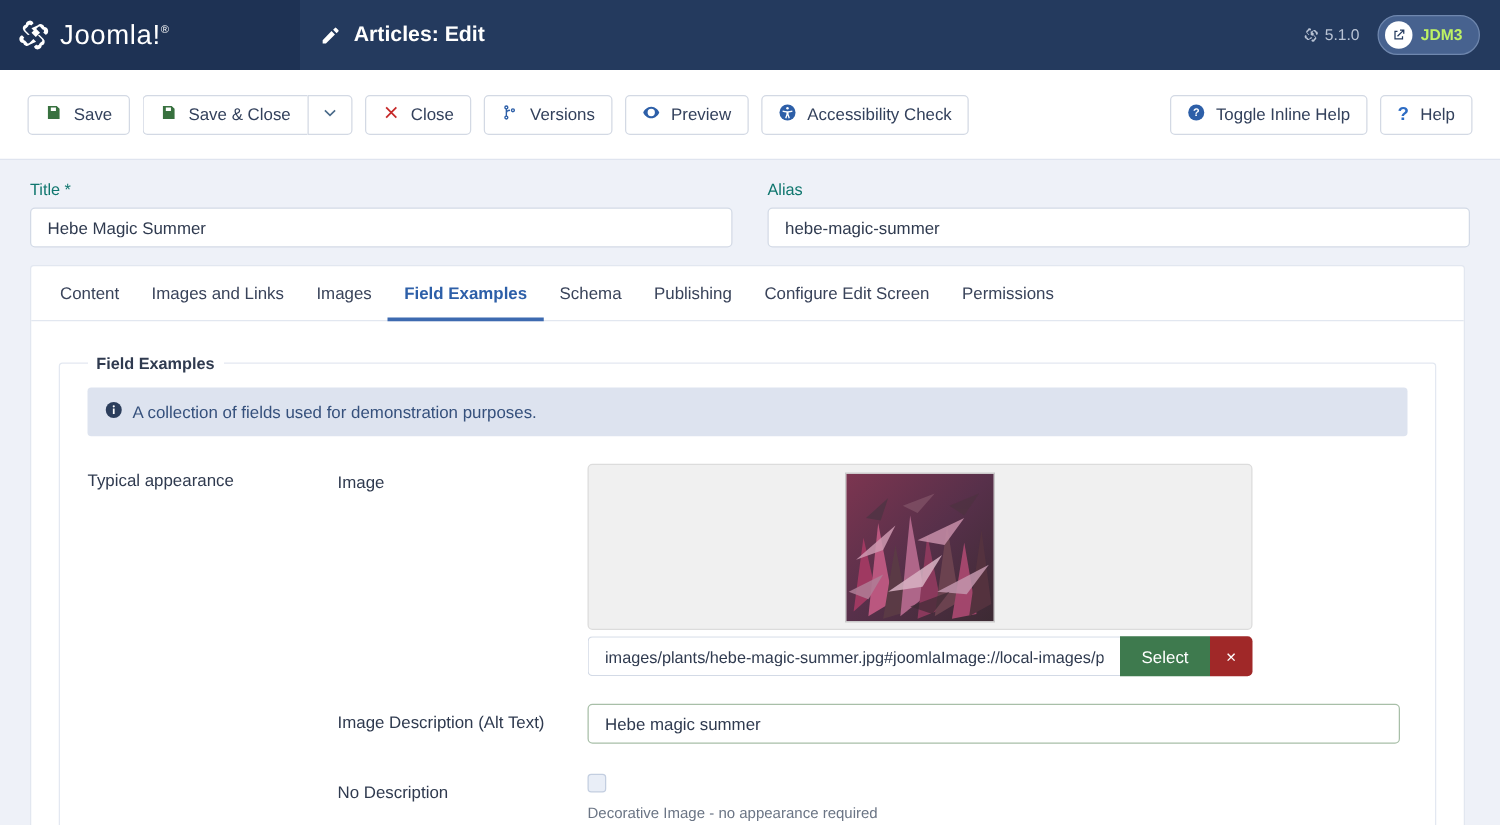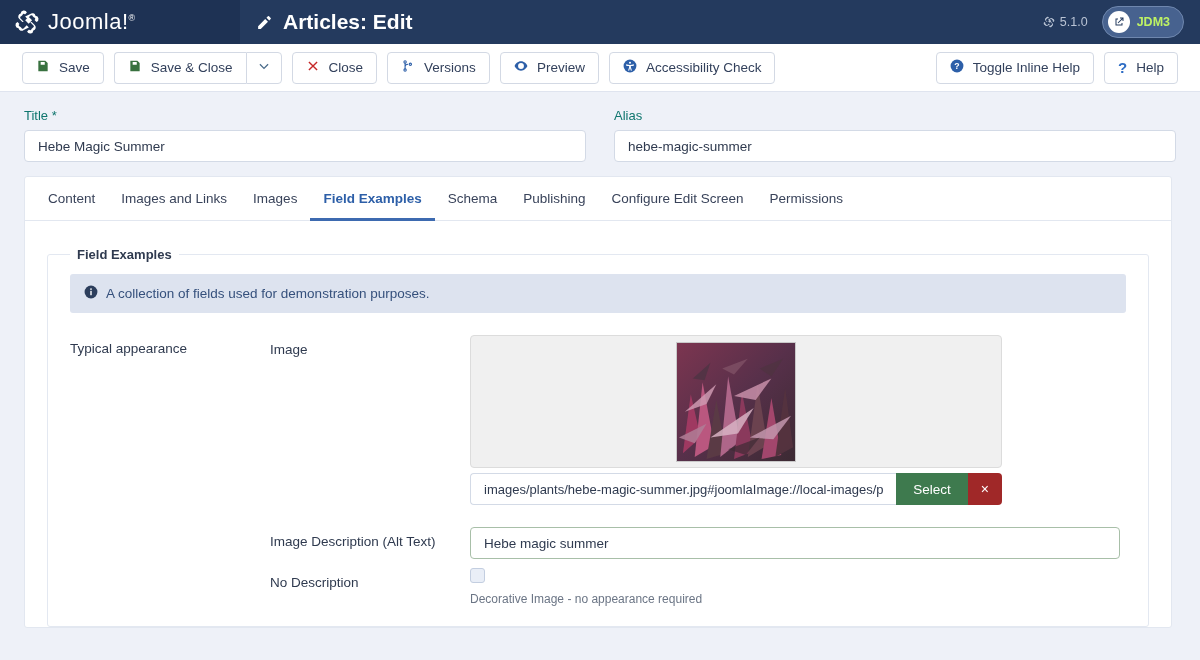--- a/index.html
+++ b/index.html
@@ -5,48 +5,48 @@
   * { box-sizing: border-box; }
   html, body { margin:0; padding:0; }
   body {
     width:1200px; height:660px; overflow:hidden;
     background:#eef1f8;
     font-family:"Liberation Sans", sans-serif;
     font-size:14px; color:#2f3a4f;
   }
 
   
-  .header { height:44px; display:flex; align-items:stretch; background:#243a5e; }
+  .header { height:56px; display:flex; align-items:stretch; background:#243a5e; }
   .brand {
     width:240px; background:#1f3player; background:#1e3254;
     display:flex; align-items:center; padding-left:14px; flex:0 0 240px;
   }
   .brand-logo { width:26px; height:26px; flex:0 0 26px; }
   .brand-word { color:#fff; font-size:22px; letter-spacing:.5px; margin-left:8px; font-weight:400; }
   .brand-word sup { font-size:9px; vertical-align:super; }
   .head-main { flex:1; display:flex; align-items:center; padding:0 16px; }
   .pencil-ic { width:17px; height:17px; flex:0 0 17px; }
-  .head-title { color:#fff; font-size:21px; font-weight:600; margin-left:10px; }
+  .head-title { color:#fff; font-size:17px; font-weight:600; margin-left:10px; }
   .head-right { display:flex; align-items:center; gap:14px; padding-right:16px; }
   .ver { display:flex; align-items:center; gap:5px; color:#b9c3d4; font-size:12.5px; }
   .ver svg { width:12px; height:12px; }
   .userchip {
     display:flex; align-items:center; gap:7px;
     background:#47628f; border:1px solid #6f87ae; border-radius:17px;
     padding:4px 13px 4px 5px; color:#bef264; font-size:12.5px; font-weight:700;
   }
   .userchip .circ {
     width:22px; height:22px; border-radius:50%; background:#fff;
     display:flex; align-items:center; justify-content:center;
   }
   .userchip .circ svg { width:12px; height:12px; }
 
   
   .toolbar {
-    height:48px; background:#fff; border-bottom:1px solid #dfe4ef;
+    height:72px; background:#fff; border-bottom:1px solid #dfe4ef;
     display:flex; align-items:center; padding:0 22px; gap:10px;
   }
   .btn {
     height:32px; display:inline-flex; align-items:center; gap:9px;
     background:#fff; border:1px solid #d3d9e4; border-radius:4px;
     padding:0 13px; font-size:13.5px; color:#33415c; white-space:nowrap;
     cursor:pointer;
   }
   .btn svg { width:14px; height:14px; flex:0 0 14px; }
   .btn-group { display:flex; }
@@ -121,21 +121,21 @@
   .altinput {
     width:650px; max-width:650px; height:32px; border:1px solid #a8bfa8;
     border-radius:4px; padding:0 13px; font-size:13.5px; color:#2f3a4f; background:#fff;
     font-family:"Liberation Sans", sans-serif;
   }
   .chk {
     width:15px; height:15px; border:1px solid #c3cee0; background:#e9eef7;
     border-radius:3px; display:block; cursor:pointer;
   }
   .hint { font-size:12px; color:#6b7585; margin-top:9px; }
-  .mt20 { margin-top:9px; }
+  .mt20 { margin-top:24px; }
   .mt22 { margin-top:22px; }
 </style>
 </head>
 <body>
 
 <div class="header">
   <div class="brand">
     <span class="brand-logo">
       <svg viewBox="0 0 64 64" fill="#ffffff" xmlns="http://www.w3.org/2000/svg">
         <path d="M20.5 31.8 12.6 23.9a7.6 7.6 0 0 1 3.8-12.8 7.9 7.9 0 0 1 15.3-2.3l-4.7 4.6a3.2 3.2 0 0 0-6 1.3l-3.3 3.3a3.2 3.2 0 0 0-1.6 5.4l7.9 7.9z"></path>

